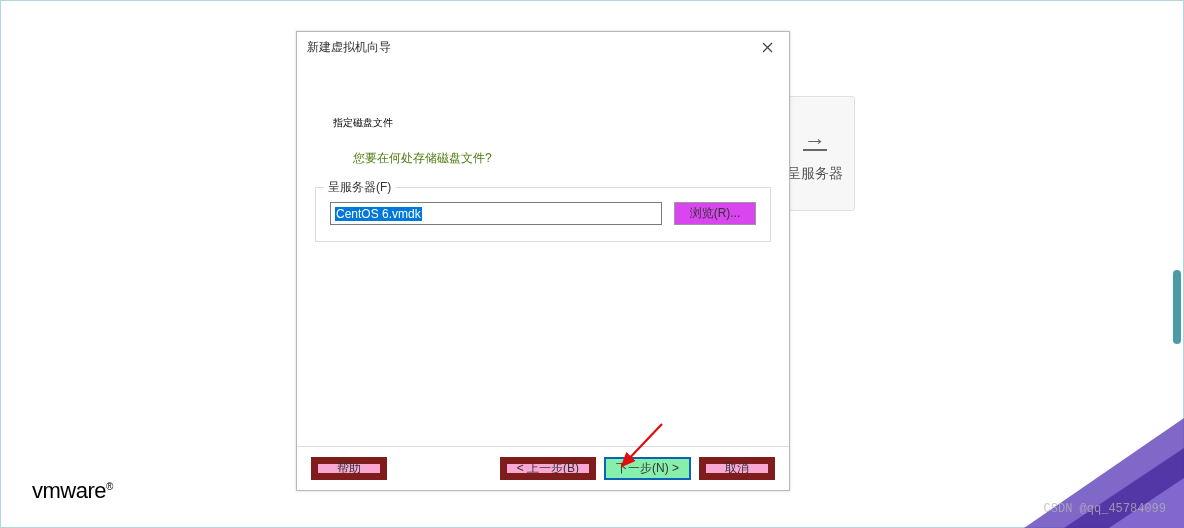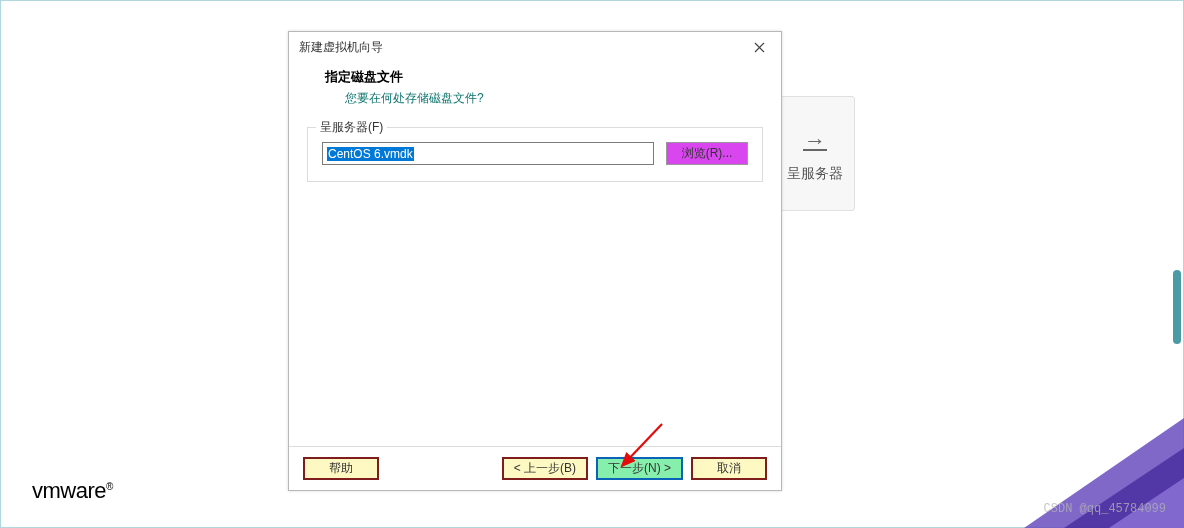--- a/index.html
+++ b/index.html
@@ -33,21 +33,21 @@
       justify-content: center;
       color: #555;
     }
     .bg-card .arrow-icon { font-size: 22px; color: #666; }
     .bg-card .arrow-underline { width: 24px; border-bottom: 2px solid #666; margin-top: -2px; margin-bottom: 14px; }
     .bg-card .txt { font-size: 14px; text-align: right; }
 
     
     .dialog {
       position: absolute;
-      left: 288px;
+      left: 296px;
       top: 31px;
       width: 494px;
       height: 460px;
       background: #fff;
       border: 1px solid #b8b8b8;
       box-shadow: 0 0 3px rgba(0,0,0,0.15);
       display: flex;
       flex-direction: column;
     }
     .titlebar {
@@ -61,22 +61,22 @@
     .titlebar .title { flex: 1; }
     .close-btn {
       width: 28px; height: 22px;
       display: flex; align-items: center; justify-content: center;
       font-size: 14px; color: #444;
       cursor: pointer;
     }
     .header-section {
       padding: 6px 0 10px 36px;
     }
-    .header-section .heading { font-weight: bold; font-size: 13px; color: #000; }
-    .header-section .subheading { margin: 4px 0 0 20px; color: #0f766e; font-size: 12px; }
+    .header-section .heading { font-weight: normal; font-size: 10px; color: #000; margin-top: 48px; }
+    .header-section .subheading { margin: 20px 0 0 20px; color: #4d7c0f; font-size: 12px; }
 
     .content {
       flex: 1;
       padding: 10px 18px 0 18px;
     }
     .groupbox {
       border: 1px solid #dcdcdc;
       padding: 14px 14px 16px 14px;
       position: relative;
     }
@@ -130,22 +130,22 @@
       height: 44px;
       display: flex;
       align-items: center;
       padding: 0 14px;
       gap: 8px;
     }
     .footer .spacer { flex: 1; }
     .btn {
       height: 23px;
       min-width: 76px;
-      border: 2px solid #7f1d1d;
-      background: #fef9c3;
+      border: 7px solid #7f1d1d;
+      background: #f9a8d4;
       font-size: 12px;
       color: #333;
       cursor: pointer;
       display: flex; align-items: center; justify-content: center;
       padding: 0 10px;
     }
     .btn.primary {
       border: 2px solid #0b63b8;
       background: #86efac;
     }

